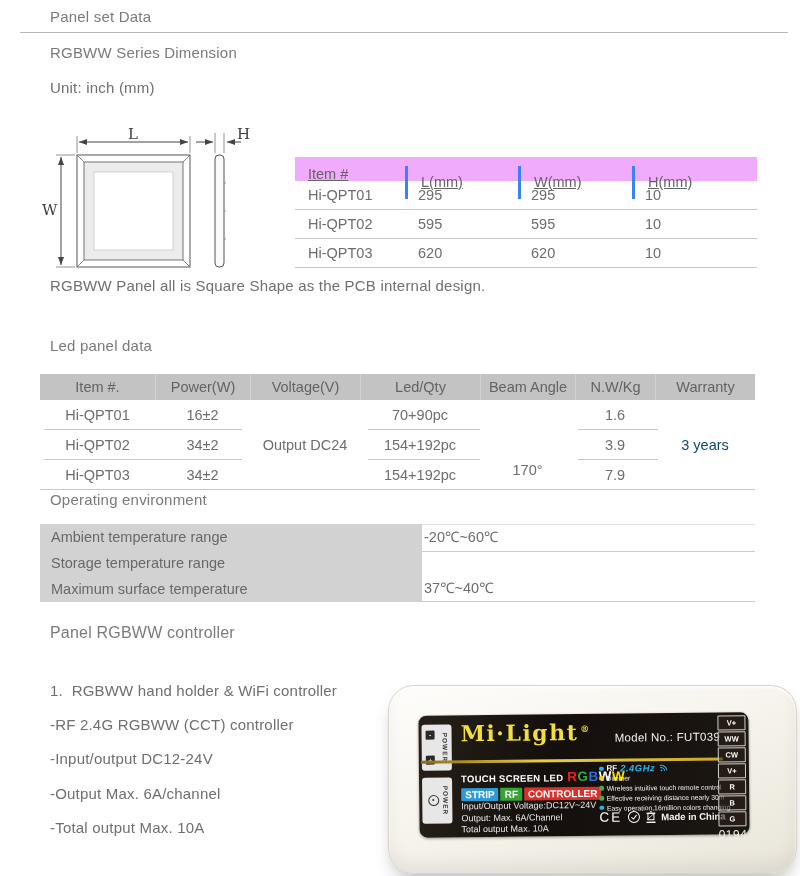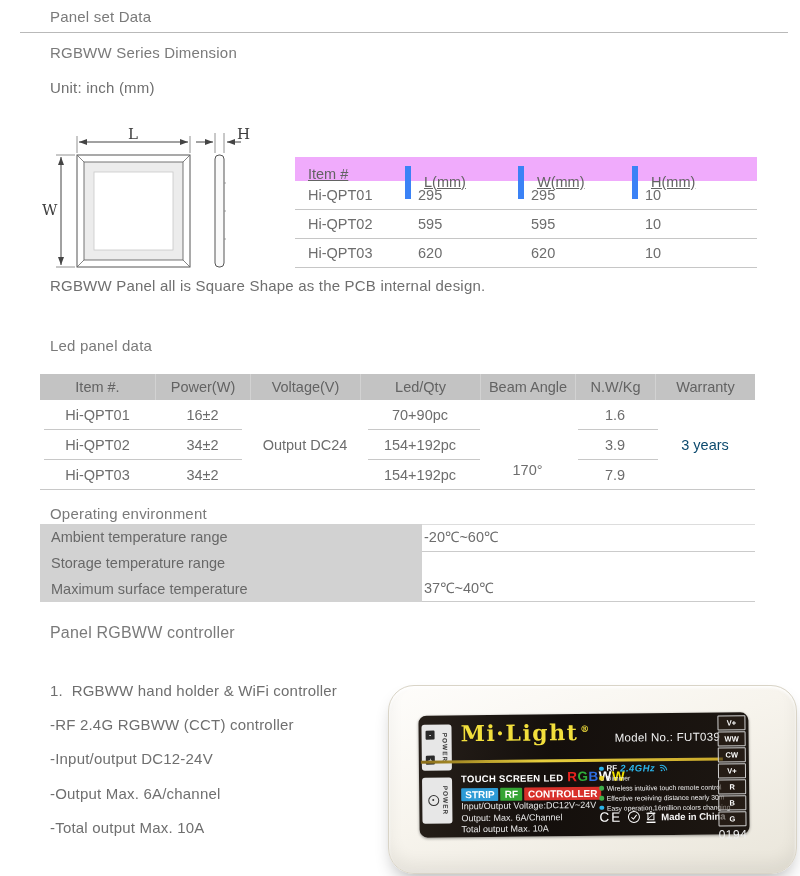--- a/index.html
+++ b/index.html
@@ -7,21 +7,21 @@
         font-family:"Liberation Sans",sans-serif;color:#6f6f6f;}
   .abs{position:absolute;}
   .h1{font-size:15px;color:#7a7a7a;letter-spacing:.2px;}
   .txt{font-size:15px;color:#6f6f6f;letter-spacing:.2px;white-space:pre-wrap;}
   .rule{height:1px;background:#b9b9b9;}
 
   
   .t1head{display:grid;grid-template-columns:110px 113px 114px 125px;background:#f0abfc;
           height:24px;align-items:center;color:#636363;font-size:14.5px;text-decoration:underline;}
   .t1head>div{padding-left:13px;height:100%;display:flex;align-items:center;}
-  .t1head>div:not(:first-child){border-left:6px solid #3b82f6;margin-top:17px;}
+  .t1head>div:not(:first-child){border-left:3px solid #3b82f6;margin-top:17px;}
   .t1row{display:grid;grid-template-columns:110px 113px 114px 125px;height:28px;
          align-items:center;border-bottom:1px solid #c6c6c6;font-size:14.5px;color:#6d6d6d;}
   .t1row>div{padding-left:13px;}
 
   
   .tbl2{width:715px;height:116px;font-size:14.5px;}
   .t2head{position:absolute;left:0;top:0;width:715px;height:26px;background:#c3c3c3;
           display:grid;grid-template-columns:115px 95px 110px 120px 95px 80px 100px;
           align-items:center;text-align:center;color:#636363;}
   .t2head>div:not(:first-child){border-left:1px solid #d2d2d2;height:100%;display:flex;align-items:center;justify-content:center;}
@@ -204,21 +204,21 @@
 
     <div class="ln" style="left:4px;top:55px;width:198px;"></div>
     <div class="ln" style="left:328px;top:55px;width:112px;"></div>
     <div class="ln" style="left:538px;top:55px;width:80px;"></div>
     <div class="ln" style="left:4px;top:85px;width:198px;"></div>
     <div class="ln" style="left:328px;top:85px;width:112px;"></div>
     <div class="ln" style="left:538px;top:85px;width:80px;"></div>
     <div class="ln" style="left:0;top:115px;width:715px;"></div>
   </div>
 
-  <div class="abs h1" style="left:50px;top:491px;margin-top:14px;">Operating environment</div>
+  <div class="abs h1" style="left:50px;top:491px;">Operating environment</div>
 
   <div class="abs" style="left:40px;top:524px;width:715px;">
     <div class="t3row">
       <div class="t3l">Ambient temperature range</div>
       <div class="t3v">-20℃~60℃</div>
     </div>
     <div class="t3row">
       <div class="t3l">Storage temperature range</div>
     </div>
     <div class="t3row">

